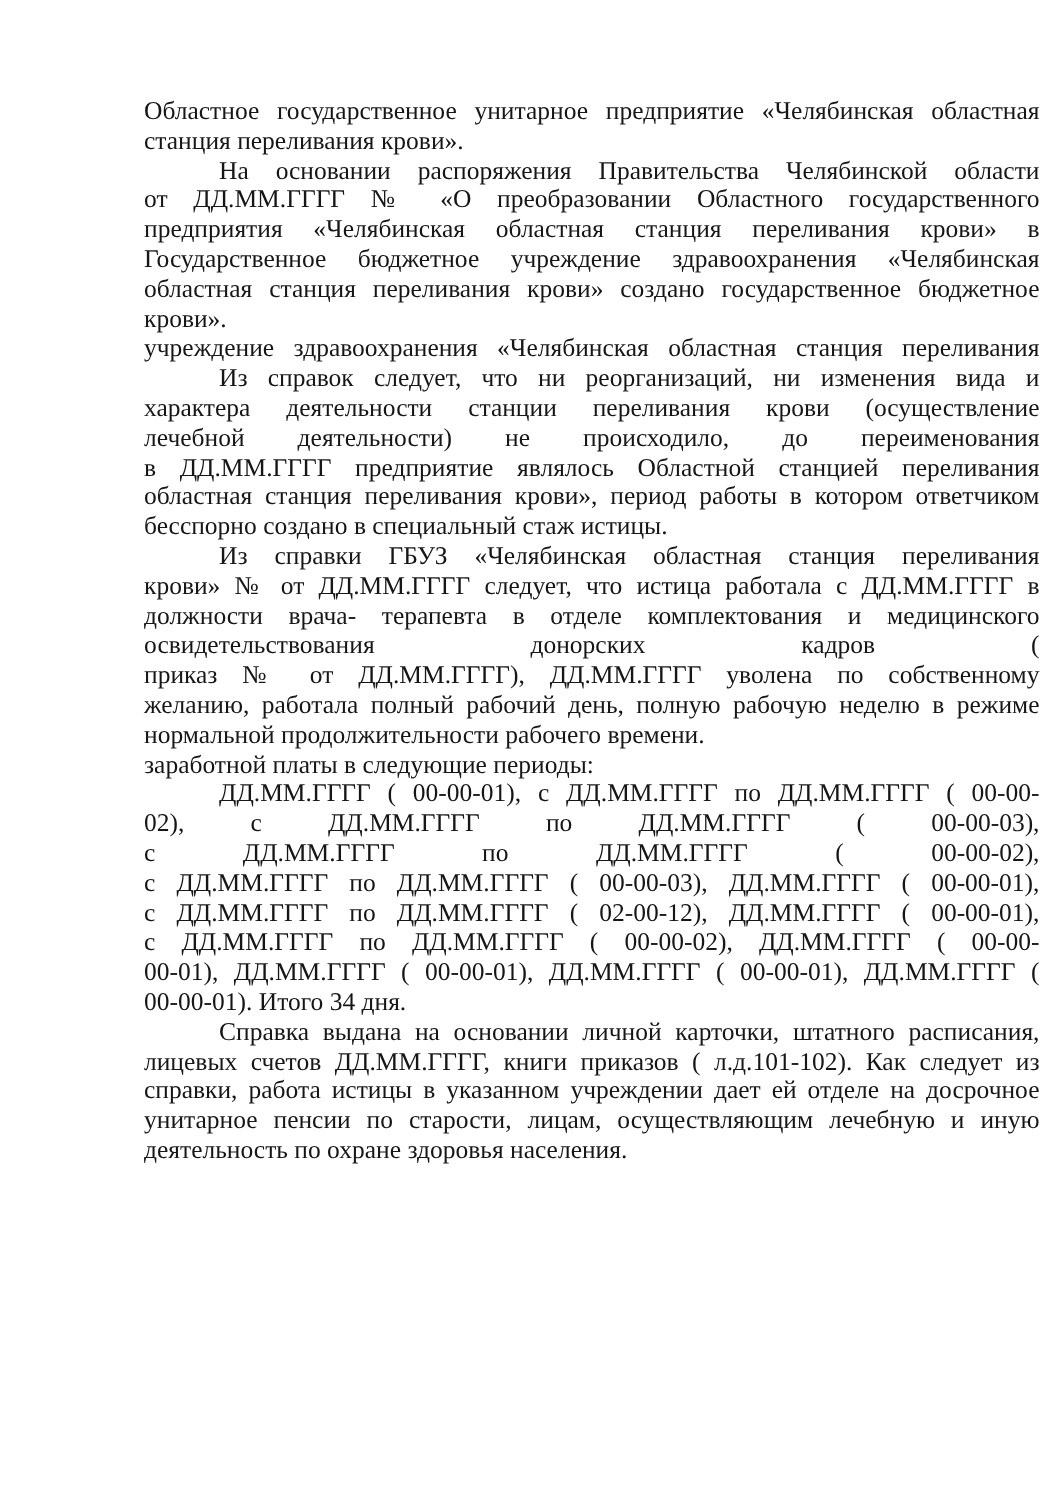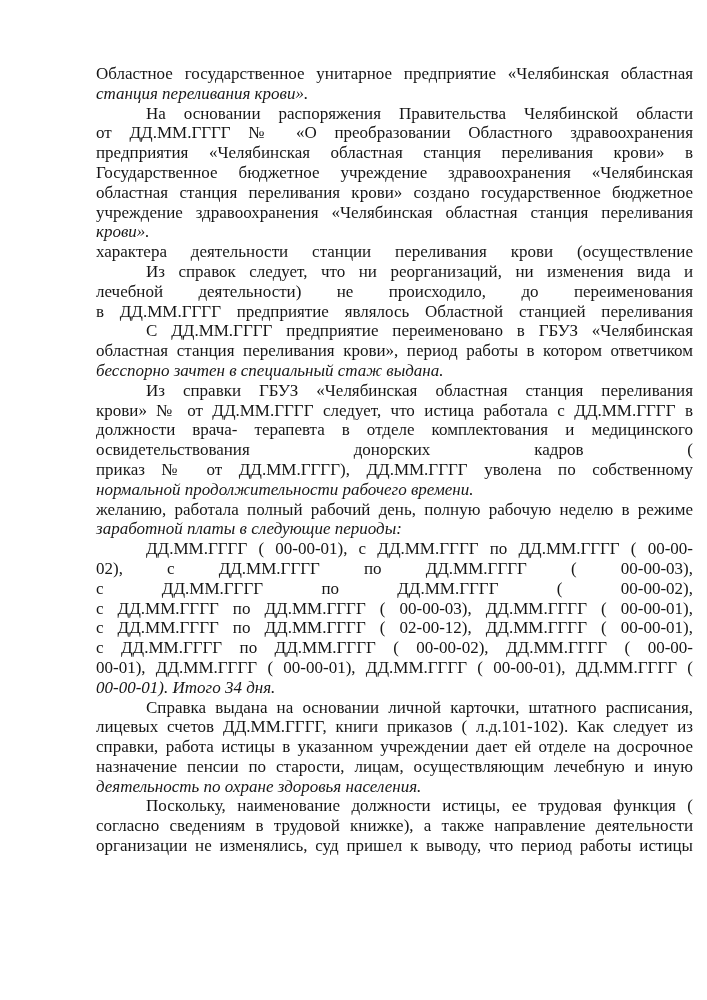--- a/index.html
+++ b/index.html
@@ -28,83 +28,76 @@
     margin: 0;
     padding: 0;
   }
   .line {
     text-align: justify;
     text-align-last: justify;
     min-height: 19.8px;
   }
   .line.last {
     text-align-last: left;
-    font-style: italic;
   }
   .para.indent .line.first {
     text-indent: 50px;
   }
 </style>
 </head>
 <body>
 
 <div class="page">
   <div class="textblock" id="textblock">
       <div class="para">
         <div class="line first">Областное государственное унитарное предприятие «Челябинская областная</div>
         <div class="line last">станция переливания крови».</div>
       </div>
       <div class="para indent">
         <div class="line first">На основании распоряжения Правительства Челябинской области</div>
-        <div class="line">от ДД.ММ.ГГГГ № «О преобразовании Областного здравоохранения</div>
+        <div class="line">от ДД.ММ.ГГГГ № «О преобразовании Областного государственного</div>
         <div class="line">предприятия «Челябинская областная станция переливания крови» в</div>
         <div class="line">Государственное бюджетное учреждение здравоохранения «Челябинская</div>
         <div class="line">областная станция переливания крови» создано государственное бюджетное</div>
+        <div class="line last">крови».</div>
         <div class="line">учреждение здравоохранения «Челябинская областная станция переливания</div>
-        <div class="line last">крови».</div>
       </div>
       <div class="para indent">
+        <div class="line first">Из справок следует, что ни реорганизаций, ни изменения вида и</div>
         <div class="line">характера деятельности станции переливания крови (осуществление</div>
-        <div class="line first">Из справок следует, что ни реорганизаций, ни изменения вида и</div>
         <div class="line">лечебной деятельности) не происходило, до переименования</div>
         <div class="line">в ДД.ММ.ГГГГ предприятие являлось Областной станцией переливания</div>
       </div>
       <div class="para indent">
-        <div class="line first">С ДД.ММ.ГГГГ предприятие переименовано в ГБУЗ «Челябинская</div>
         <div class="line">областная станция переливания крови», период работы в котором ответчиком</div>
-        <div class="line last">бесспорно зачтен в специальный стаж выдана.</div>
+        <div class="line last">бесспорно создано в специальный стаж истицы.</div>
       </div>
       <div class="para indent">
         <div class="line first">Из справки ГБУЗ «Челябинская областная станция переливания</div>
         <div class="line">крови» № от ДД.ММ.ГГГГ следует, что истица работала с ДД.ММ.ГГГГ в</div>
         <div class="line">должности врача- терапевта в отделе комплектования и медицинского</div>
         <div class="line">освидетельствования донорских кадров (</div>
         <div class="line">приказ № от ДД.ММ.ГГГГ), ДД.ММ.ГГГГ уволена по собственному</div>
+        <div class="line">желанию, работала полный рабочий день, полную рабочую неделю в режиме</div>
         <div class="line last">нормальной продолжительности рабочего времени.</div>
-        <div class="line">желанию, работала полный рабочий день, полную рабочую неделю в режиме</div>
       </div>
       <div class="para indent">
         <div class="line last">заработной платы в следующие периоды:</div>
       </div>
       <div class="para indent">
         <div class="line first">ДД.ММ.ГГГГ ( 00-00-01), с ДД.ММ.ГГГГ по ДД.ММ.ГГГГ ( 00-00-</div>
         <div class="line">02), с ДД.ММ.ГГГГ по ДД.ММ.ГГГГ ( 00-00-03),</div>
         <div class="line">с ДД.ММ.ГГГГ по ДД.ММ.ГГГГ ( 00-00-02),</div>
         <div class="line">с ДД.ММ.ГГГГ по ДД.ММ.ГГГГ ( 00-00-03), ДД.ММ.ГГГГ ( 00-00-01),</div>
         <div class="line">с ДД.ММ.ГГГГ по ДД.ММ.ГГГГ ( 02-00-12), ДД.ММ.ГГГГ ( 00-00-01),</div>
         <div class="line">с ДД.ММ.ГГГГ по ДД.ММ.ГГГГ ( 00-00-02), ДД.ММ.ГГГГ ( 00-00-</div>
         <div class="line">00-01), ДД.ММ.ГГГГ ( 00-00-01), ДД.ММ.ГГГГ ( 00-00-01), ДД.ММ.ГГГГ (</div>
         <div class="line last">00-00-01). Итого 34 дня.</div>
       </div>
       <div class="para indent">
         <div class="line first">Справка выдана на основании личной карточки, штатного расписания,</div>
         <div class="line">лицевых счетов ДД.ММ.ГГГГ, книги приказов ( л.д.101-102). Как следует из</div>
         <div class="line">справки, работа истицы в указанном учреждении дает ей отделе на досрочное</div>
-        <div class="line">назначение пенсии по старости, лицам, осуществляющим лечебную и иную</div>
+        <div class="line">унитарное пенсии по старости, лицам, осуществляющим лечебную и иную</div>
         <div class="line last">деятельность по охране здоровья населения.</div>
-      </div>
-      <div class="para indent">
-        <div class="line first">Поскольку, наименование должности истицы, ее трудовая функция (</div>
-        <div class="line">согласно сведениям в трудовой книжке), а также направление деятельности</div>
-        <div class="line">организации не изменялись, суд пришел к выводу, что период работы истицы</div>
       </div>
     </div>
 </div>
 
 </body></html>

